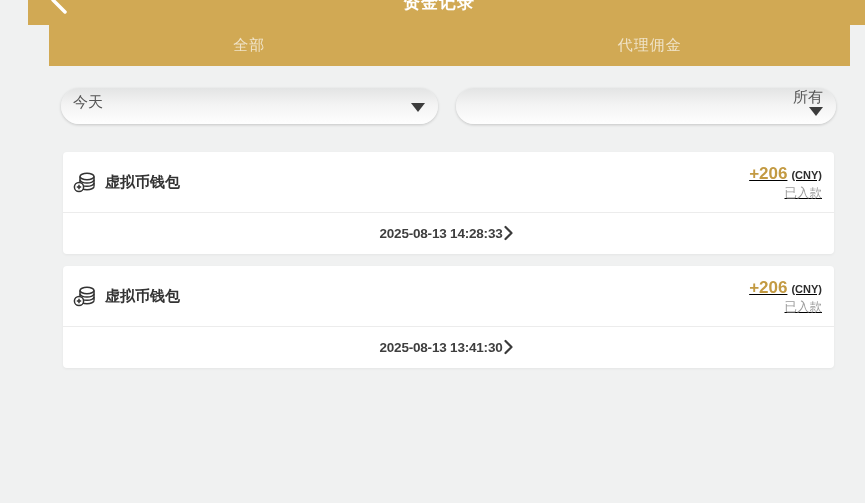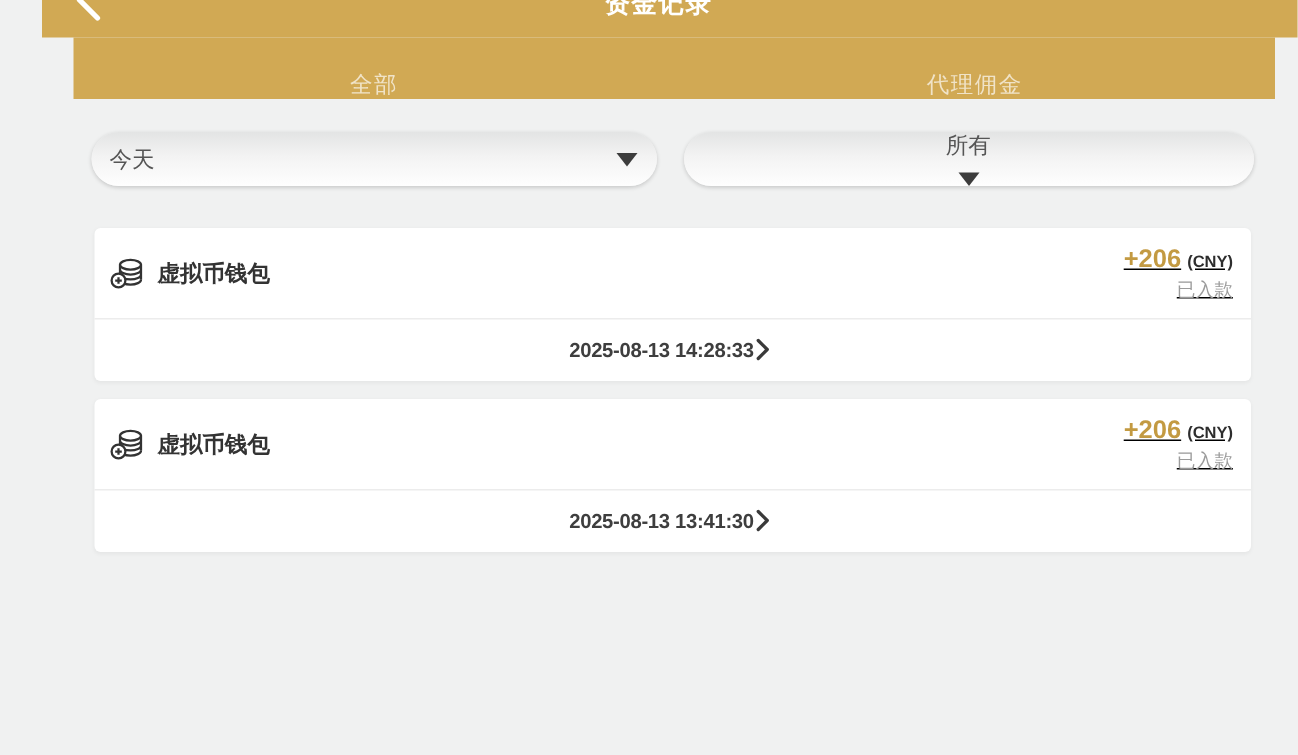--- a/index.html
+++ b/index.html
@@ -7,32 +7,32 @@
   .screen{position:relative;width:865px;height:503px;background:#f0f1f1;overflow:hidden;margin-left:28px;}
 
   
   .appbar{position:absolute;left:0;top:0;width:865px;height:25px;background:#d1a954;overflow:hidden;}
   .back-btn{position:absolute;left:16px;top:-18px;width:34px;height:36px;background:none;border:none;padding:0;cursor:pointer;}
   .appbar-title{position:absolute;left:0;right:43px;top:-9px;text-align:center;color:#ffffff;
     font-size:17px;font-weight:bold;letter-spacing:1px;}
 
   
   .tabbar{position:absolute;left:21px;top:25px;width:801px;height:41px;background:#d1a954;display:flex;}
-  .tab{flex:1;position:relative;display:flex;align-items:flex-end;justify-content:center;
+  .tab{flex:1;position:relative;display:flex;align-items:center;justify-content:center;
     color:rgba(255,255,255,0.68);font-size:15px;cursor:pointer;letter-spacing:1px;}
   .tab.active{color:#ffffff;font-weight:bold;font-size:16px;}
   .tab.active::after{content:"";position:absolute;bottom:5px;left:50%;transform:translateX(-50%);
     width:150px;height:3px;background:#ffffff;}
 
   
   .pill{position:absolute;top:88px;height:36px;border-radius:18px;box-sizing:border-box;
     background:linear-gradient(180deg,#e3e4e4 0%,#f3f3f3 45%,#fefefe 100%);
     box-shadow:0 1px 3px rgba(0,0,0,0.18);
-    display:flex;align-items:center;justify-content:space-between;
-    padding:0 13px 0 12px;color:#555555;font-size:15px;cursor:pointer;}
+    display:flex;align-items:flex-end;justify-content:space-between;
+    padding:0 13px 12px 12px;color:#555555;font-size:15px;cursor:pointer;}
   .pill-date{left:33px;width:377px;}
   .pill-type{left:428px;width:380px;flex-direction:column;}
   .caret{width:0;height:0;border-left:7px solid transparent;border-right:7px solid transparent;
     border-top:9px solid #3c3c3c;}
 
   
   .card{position:absolute;left:35px;width:771px;height:102px;background:#ffffff;border-radius:4px;
     box-shadow:0 1px 3px rgba(0,0,0,0.05);box-sizing:border-box;cursor:pointer;}
   .card1{top:152px;}
   .card2{top:266px;}

